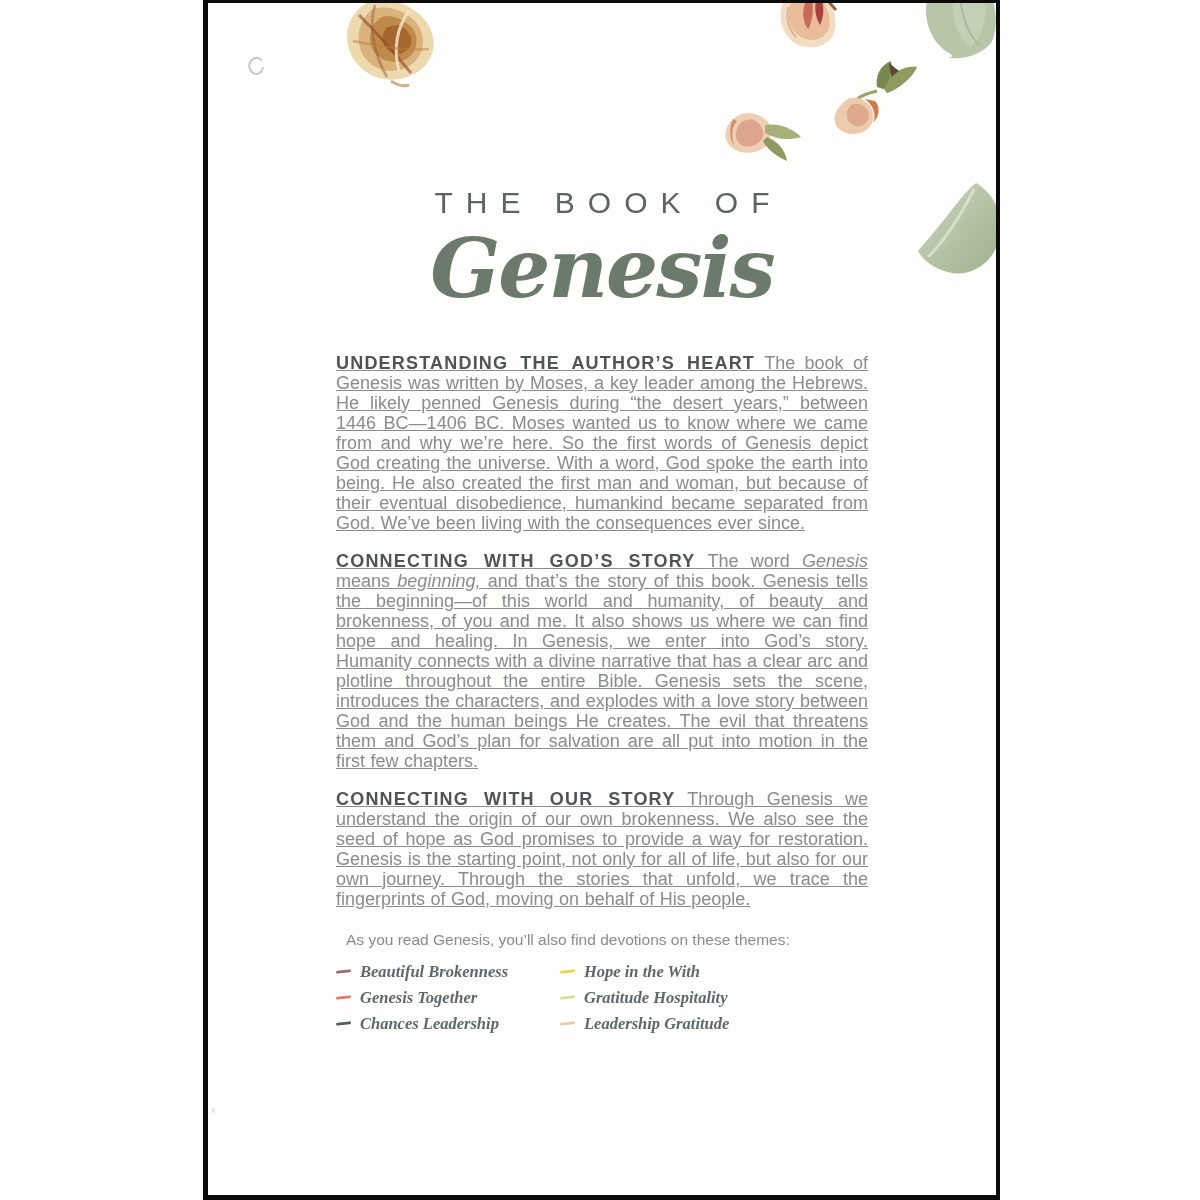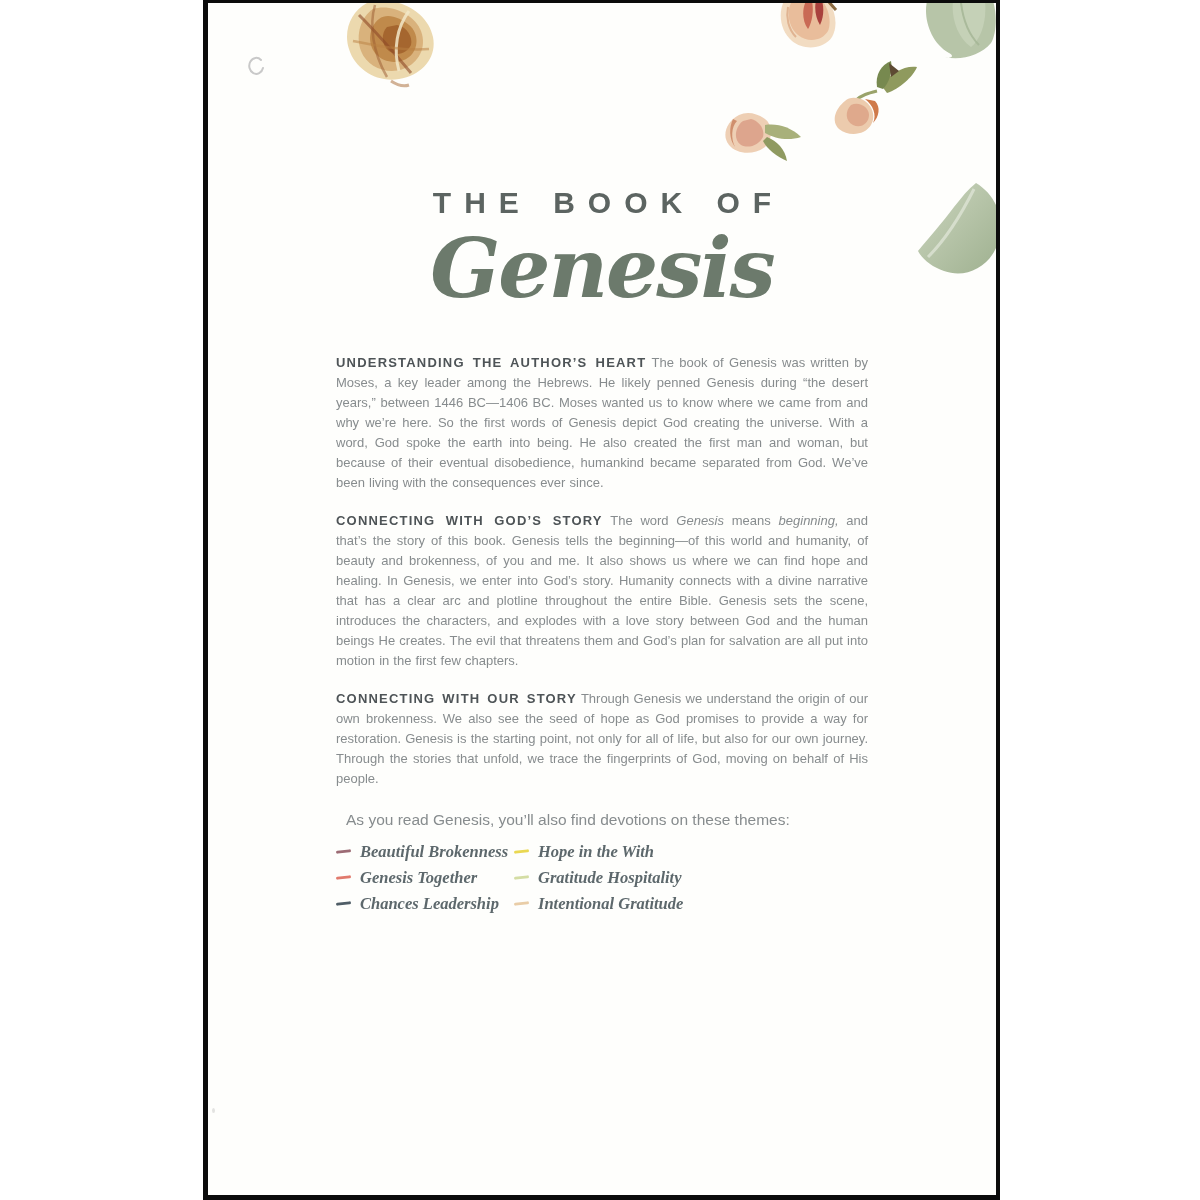--- a/index.html
+++ b/index.html
@@ -32,61 +32,62 @@
   .decor-rosebud-side { left: 511px; top: 94px;  width: 102px; height: 68px; }
   .decor-leaf-right   { left: 706px; top: 176px; width: 92px;  height: 100px; }
 
   
   .kicker {
     margin: 183px 0 0 0;
     text-align: center;
     font-size: 30px;
     letter-spacing: 13px;
     text-indent: 13px;
-    font-weight: 700;
+    font-weight: 400;
     color: var(--kicker, #5c6461);
   }
   .script-title {
     margin: 4px 0 0 0;
     text-align: center;
     font-family: "DejaVu Serif", serif;
     font-style: italic;
     font-weight: bold;
     font-size: 82px;
     line-height: 1.08;
     letter-spacing: -2px;
     color: var(--script, #6c7a6c);
   }
 
   
   .content { width: 532px; margin: 40px auto 0 auto; }
   .para {
-    font-size: 13px;
+    font-size: 18px;
     line-height: 20px;
     color: var(--body, #878c8e);
     text-align: justify;
     word-spacing: 0.5px;
     margin: 0 0 18px 0;
+    text-decoration: underline;
   }
   .para .run-in {
     color: var(--heading, #4e5457);
     font-weight: bold;
     letter-spacing: 1.2px;
     word-spacing: 2px;
   }
   .para em { font-style: italic; }
 
   .themes-intro {
     font-size: 15.5px;
     line-height: 20px;
     color: var(--body, #878c8e);
     margin: 21px 0 12px 10px;
   }
 
-  .themes { display: flex; align-items: flex-end; }
+  .themes { display: flex; align-items: flex-end; gap: 46px; }
   .theme-col { display: flex; flex-direction: column; gap: 6px; }
   .theme-col:nth-child(1) { width: 178px; }
   .theme-col:nth-child(2) { width: 186px; }
   .theme-item {
     display: flex; align-items: center;
     white-space: nowrap;
     font-family: "Liberation Serif", serif;
     font-style: italic;
     font-weight: bold;
     font-size: 16.5px;
@@ -209,21 +210,21 @@
     <span class="theme-label">Hope in the With</span>
   </div>
 
   <div class="theme-item">
     <span class="dash" style="background: rgb(212, 221, 164);"></span>
     <span class="theme-label">Gratitude Hospitality</span>
   </div>
 
   <div class="theme-item">
     <span class="dash" style="background: rgb(233, 205, 167);"></span>
-    <span class="theme-label">Intentional Gratitude</span>
+    <span class="theme-label">Leadership Gratitude</span>
   </div>
 </div>
 
 </div>
     </div>
 
   </div>
   <div class="speck"></div>
 </div>
 

